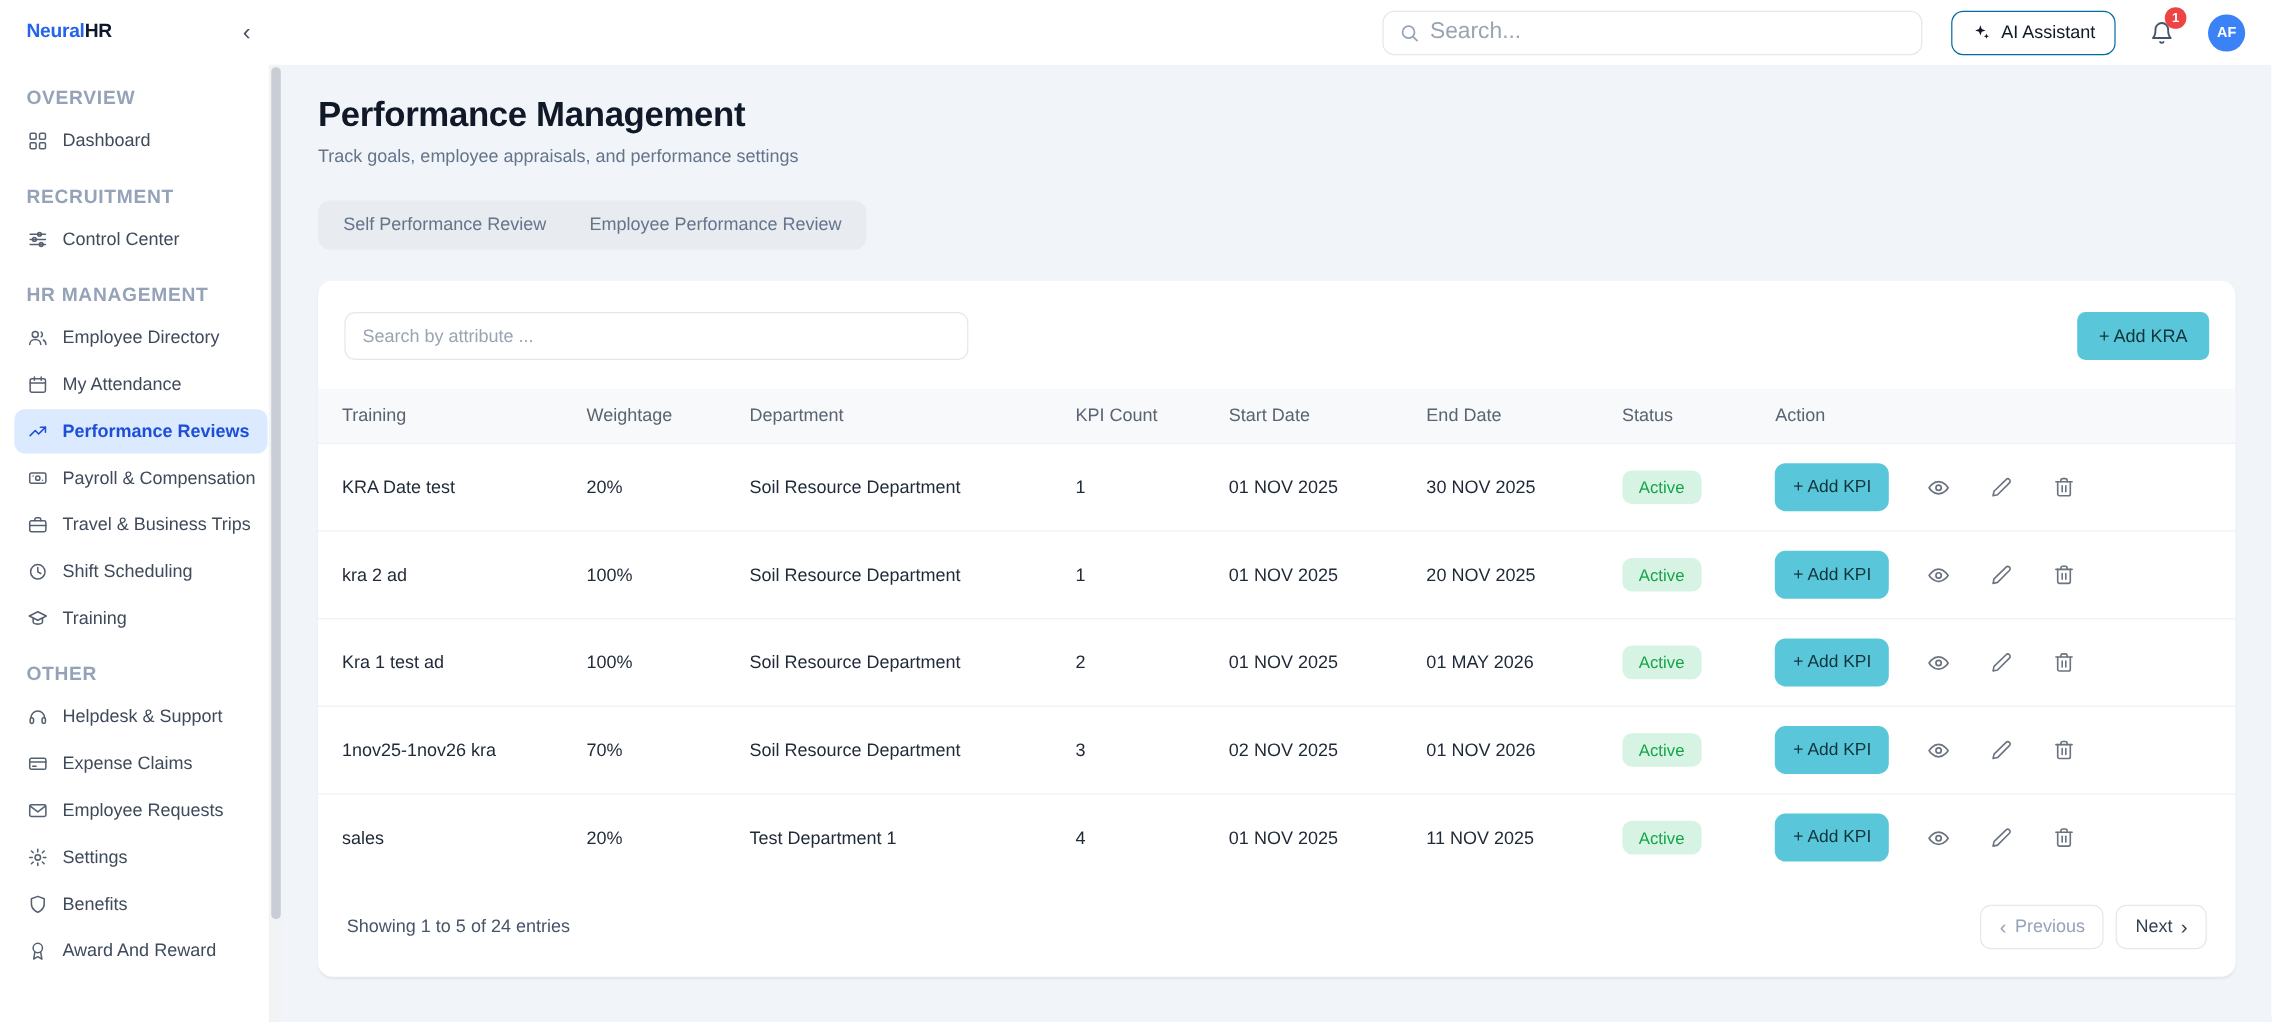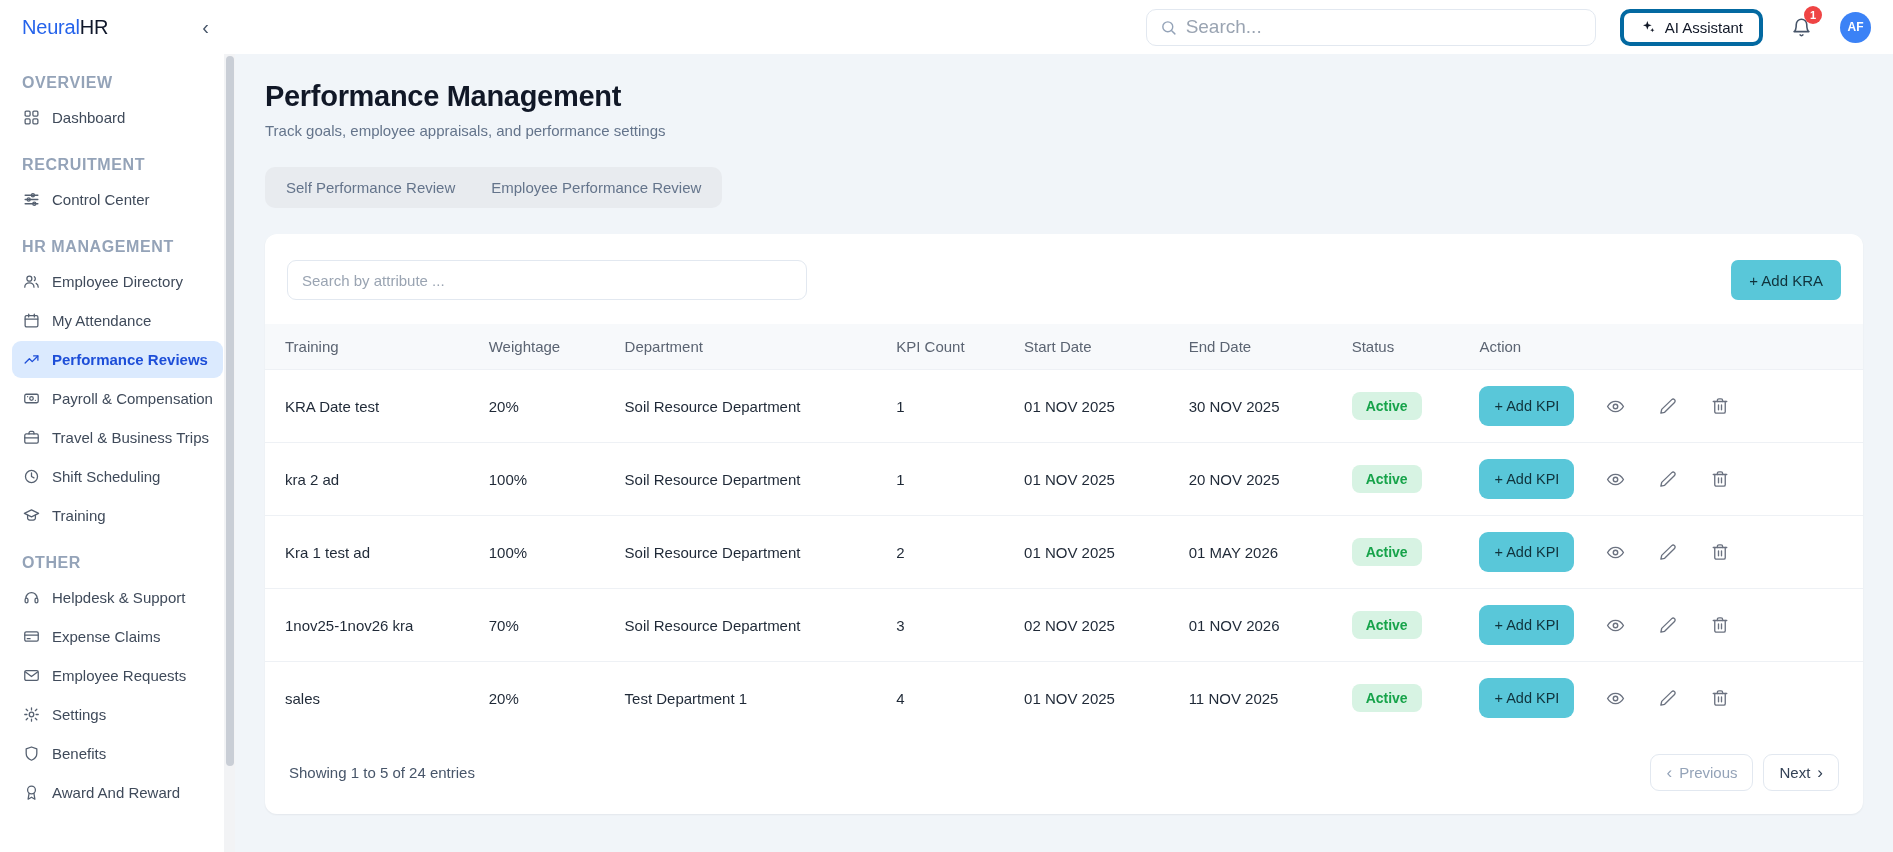--- a/index.html
+++ b/index.html
@@ -14,21 +14,21 @@
 
   
   .sidebar {
     width:235px; flex:0 0 235px; background:#fff; height:100%;
     position:relative; display:flex; flex-direction:column;
   }
   .sidebar-header {
     height:54px; display:flex; align-items:center; justify-content:space-between;
     padding:0 20px 0 22px; flex:0 0 54px;
   }
-  .logo { font-size:20px; font-weight:400; letter-spacing:-0.2px; }
+  .logo { font-size:16px; font-weight:700; letter-spacing:-0.2px; }
   .logo .lp { color:var(--brand-blue, #2563eb); }
   .logo .ls { color:#0f172a; }
   .collapse-btn {
     background:none; border:none; font-size:20px; color:#475569; cursor:pointer;
     line-height:1; padding:2px 6px;
   }
   .sidebar-nav { flex:1; overflow:hidden; padding-bottom:6px; }
   .nav-heading {
     font-size:16px; font-weight:700; color:#94a3b8; letter-spacing:0.6px;
     margin:20px 20px 7px 22px; text-transform:uppercase;
@@ -57,21 +57,21 @@
     display:flex; align-items:center; padding:0 22px; gap:24px;
   }
   .topbar-spacer { flex:1; }
   .search-box {
     width:450px; height:37px; border:1px solid #e2e8f0; border-radius:10px;
     display:flex; align-items:center; gap:9px; padding:0 13px; background:#fff; color:#94a3b8;
   }
   .search-box input { border:none; outline:none; flex:1; font-size:19px; color:#334155; background:transparent; }
   .search-box input::placeholder { color:#9aa4b2; }
   .ai-btn {
-    height:37px; border:4px solid #0369a1; border-radius:10px; background:#fff;
+    height:37px; border:1px solid #0369a1; border-radius:10px; background:#fff;
     display:flex; align-items:center; gap:9px; padding:0 16px;
     font-size:15px; color:#111827; cursor:pointer;
   }
   .ai-btn .spark { color:#111827; display:flex; }
   .bell-btn {
     position:relative; background:none; border:none; cursor:pointer; color:#475569;
     display:flex; align-items:center; padding:4px;
   }
   .badge-count {
     position:absolute; top:-7px; right:-6px; min-width:18px; height:18px;
@@ -121,21 +121,21 @@
     padding:14px 16px; white-space:nowrap;
   }
   thead th:first-child, tbody td:first-child { padding-left:20px; }
   tbody td {
     font-size:15px; color:#1f2937; padding:0 16px; height:73px;
     border-top:1px solid #eef1f5; white-space:nowrap;
   }
   .badge {
     display:inline-block; background:var(--status-active-bg, #d7f3e3);
     color:var(--status-active-text, #16a34a);
-    font-size:14px; font-weight:700; padding:6px 14px; border-radius:8px;
+    font-size:14px; font-weight:400; padding:6px 14px; border-radius:8px;
   }
   .action-cell { display:flex; align-items:center; gap:30px; }
   .add-kpi-btn {
     background:var(--accent-teal, #59c7d9); color:var(--accent-teal-text, #10333c);
     border:none; border-radius:9px; height:40px; padding:0 15px;
     font-size:14.5px; font-weight:500; cursor:pointer; white-space:nowrap;
   }
   .icon-btn { background:none; border:none; color:#6b7280; cursor:pointer; display:flex; padding:2px; }
 
   .card-footer { display:flex; align-items:center; justify-content:space-between; padding:19px 24px 23px; }

